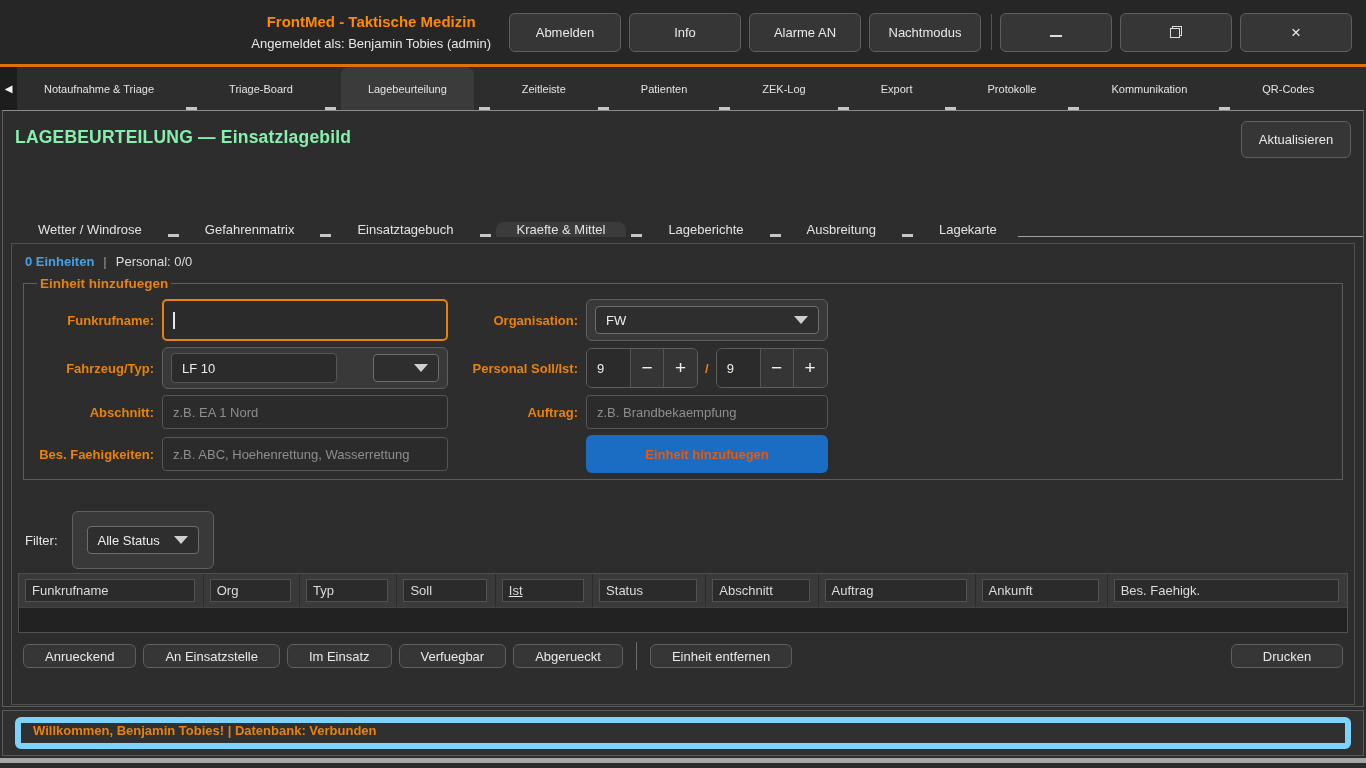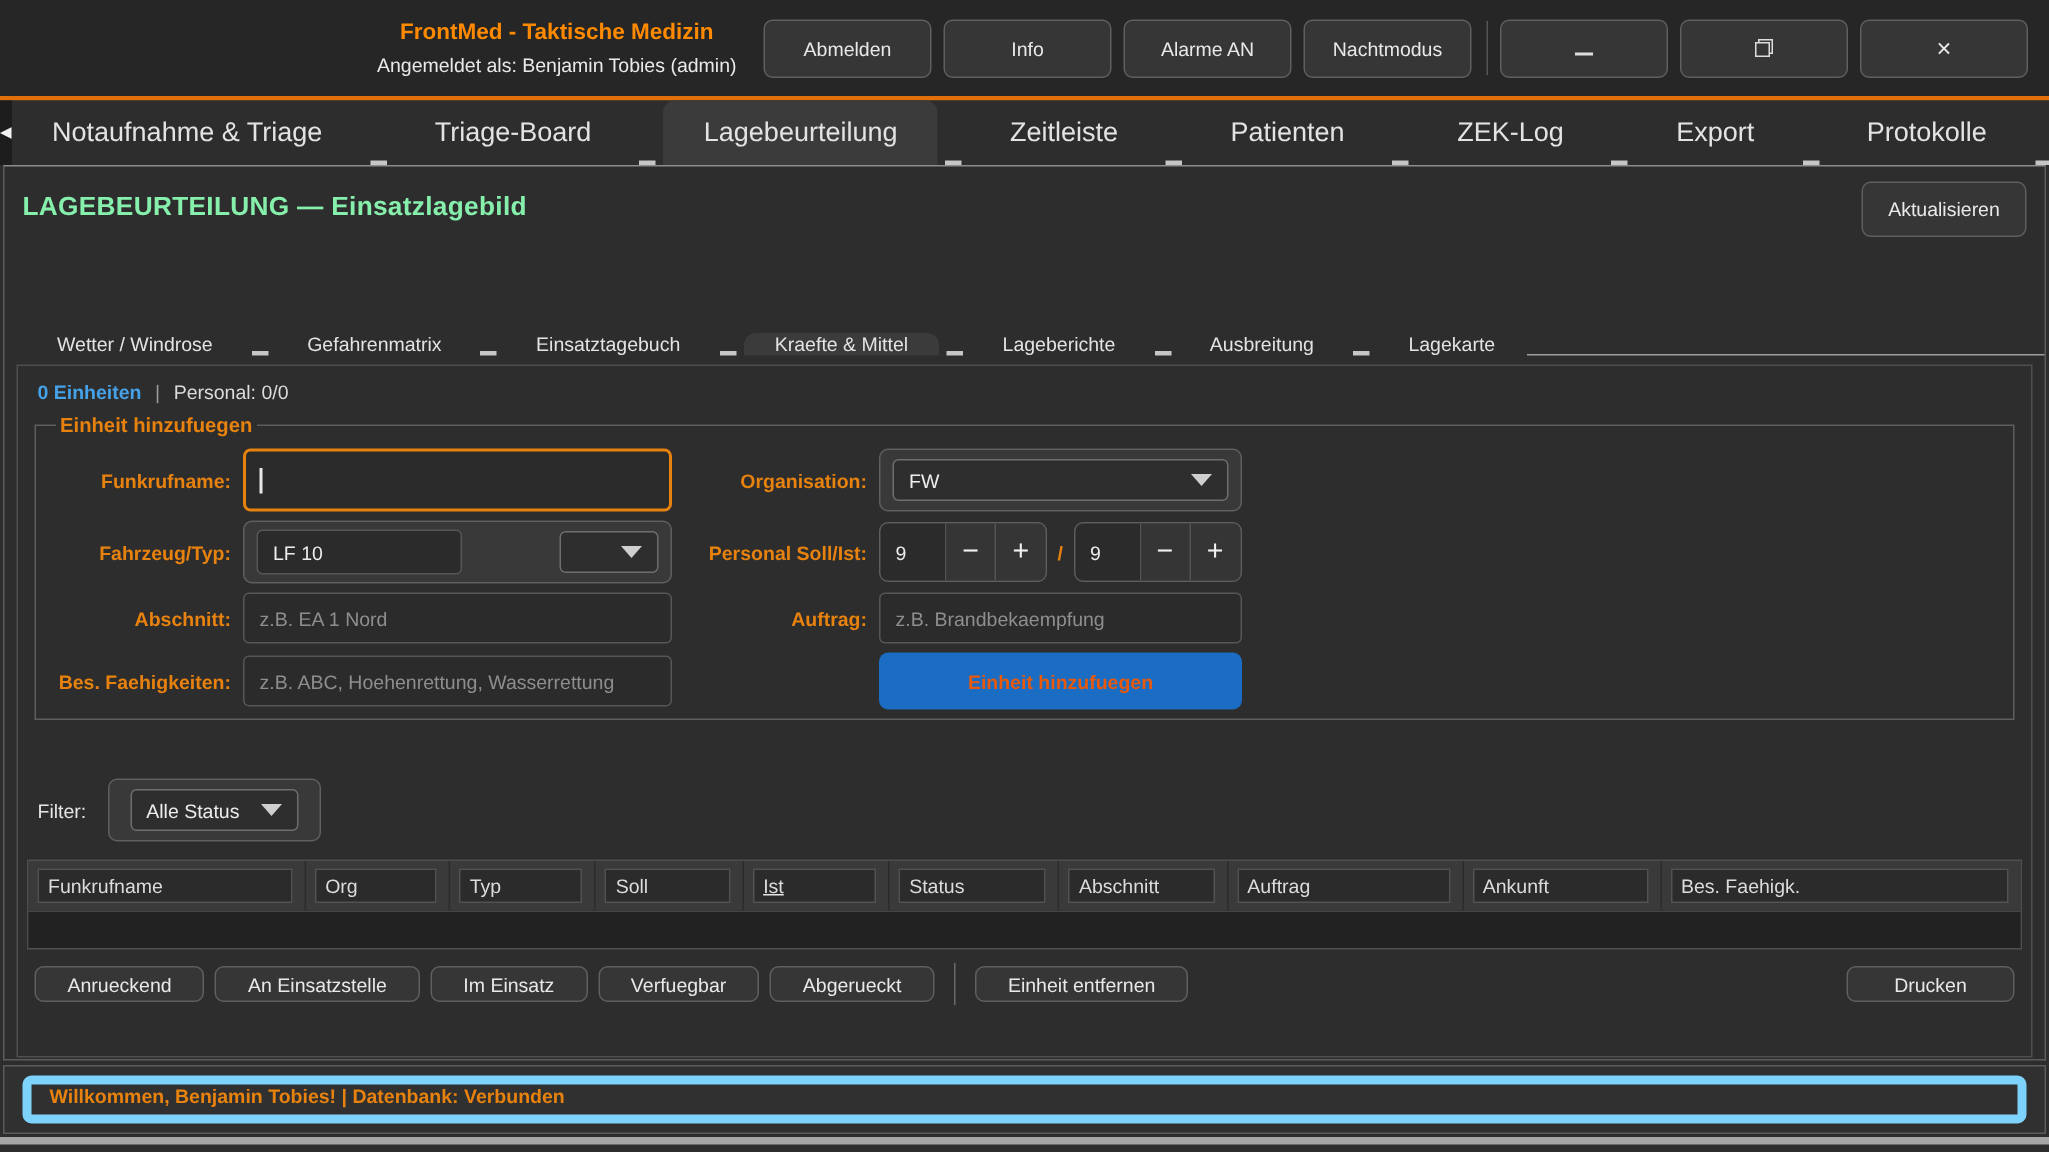--- a/index.html
+++ b/index.html
@@ -31,21 +31,21 @@
   .restore-icon::after{ content:""; position:absolute; bottom:0; left:0; width:8px; height:8px; border:1.5px solid #ddd; background:#363636; }
   .close-x{ font-size:17px; line-height:1; }
   
   .main-tabs{ height:43px; display:flex; align-items:stretch; background:#2d2d2d; }
   .nav-arrow{
     width:17px; border:none; background:#1d1d1d; color:#f2f2f2; font-size:10px;
     display:flex; align-items:center; justify-content:center; cursor:pointer; font-family:inherit;
   }
   .tab{
     padding:0 27px; display:flex; align-items:center; color:#e3e3e3;
-    font-size:18px; cursor:pointer; white-space:nowrap;
+    font-size:11px; cursor:pointer; white-space:nowrap;
   }
   .tab.active{ background:#3b3b3b; border-radius:8px 8px 0 0; }
   .tab-dash{ width:11px; height:3px; background:#c6c6c6; align-self:flex-end; margin:0 5px; flex:none; }
   .tabs-spacer{ flex:1; }
   
   .main-panel{
     margin:0 2px; height:597px; background:#2d2d2d;
     border:1px solid #5c5c5c; border-top-color:#8c8c8c;
   }
   .page-header{ position:relative; height:89px; padding:16px 12px 0; }
@@ -88,42 +88,42 @@
   .raised{
     width:100%; height:42px; background:#393939; border:1px solid #5f5f5f; border-radius:6px;
     display:flex; align-items:center; padding:0 8px; gap:0;
   }
   .selectbox{
     height:28px; background:#2e2e2e; border:1px solid #6e6e6e; border-radius:4px;
     display:flex; align-items:center; padding:0 10px; cursor:pointer; flex:1;
   }
   .selectbox .sel-val{ flex:1; color:#ededed; font-size:13px; }
   .tri-down{ width:0; height:0; border-left:7px solid transparent; border-right:7px solid transparent; border-top:8px solid #cfcfcf; flex:none; }
-  .mini-input{ width:137px; height:30px; flex:none; }
+  .mini-input{ width:166px; height:30px; flex:none; }
   .mini-select{ flex:none; width:66px; margin-left:auto; }
   .spin-row{ display:flex; align-items:center; width:100%; gap:7px; }
   .spin{
     display:flex; align-items:stretch; height:40px; border:1px solid #5e5e5e; border-radius:6px;
     overflow:hidden; background:#353535;
   }
   .spin .val{ width:44px; background:#2b2b2b; border-right:1px solid #545454; display:flex; align-items:center; padding-left:10px; color:#ededed; }
   .spin .sbtn{
     width:33px; background:#353535; border:none; border-right:1px solid #545454; color:#f0f0f0;
     font-size:19px; font-family:inherit; cursor:pointer; display:flex; align-items:center; justify-content:center;
   }
   .spin .sbtn:last-child{ border-right:none; }
   .slash{ color:#e8820e; font-weight:700; }
   .blue-btn{
     width:100%; height:38px; background:#1a6dc2; border:none; border-radius:6px;
     color:#e8590c; font-weight:700; font-size:13px; font-family:inherit; cursor:pointer;
   }
   
   .filter-row{ margin:38px 13px 0; height:44px; display:flex; align-items:center; gap:14px; }
   .filter-label{ color:#e6e6e6; }
-  .filter-raised{ width:142px; height:42px; background:#393939; border:1px solid #5f5f5f; border-radius:6px; display:flex; align-items:center; padding:0 14px; }
+  .filter-raised{ width:142px; height:58px; background:#393939; border:1px solid #5f5f5f; border-radius:6px; display:flex; align-items:center; padding:0 14px; }
   
   .utable{ margin:11px 6px 0; border:1px solid #4f4f4f; }
   .thead{ display:flex; background:#3a3a3a; height:33px; }
   .th{ display:flex; border-right:1px solid #2c2c2c; }
   .th:last-child{ border-right:none; }
   .th-inner{
     flex:1; margin:5px 8px 5px 6px; background:#2b2b2b; border:1px solid #525252;
     display:flex; align-items:center; padding-left:6px; color:#dcdcdc; font-size:13px; white-space:nowrap; overflow:hidden;
   }
   .c0{flex:185;} .c1{flex:96;} .c2{flex:97;} .c3{flex:98;} .c4{flex:97;text-decoration:underline;}

